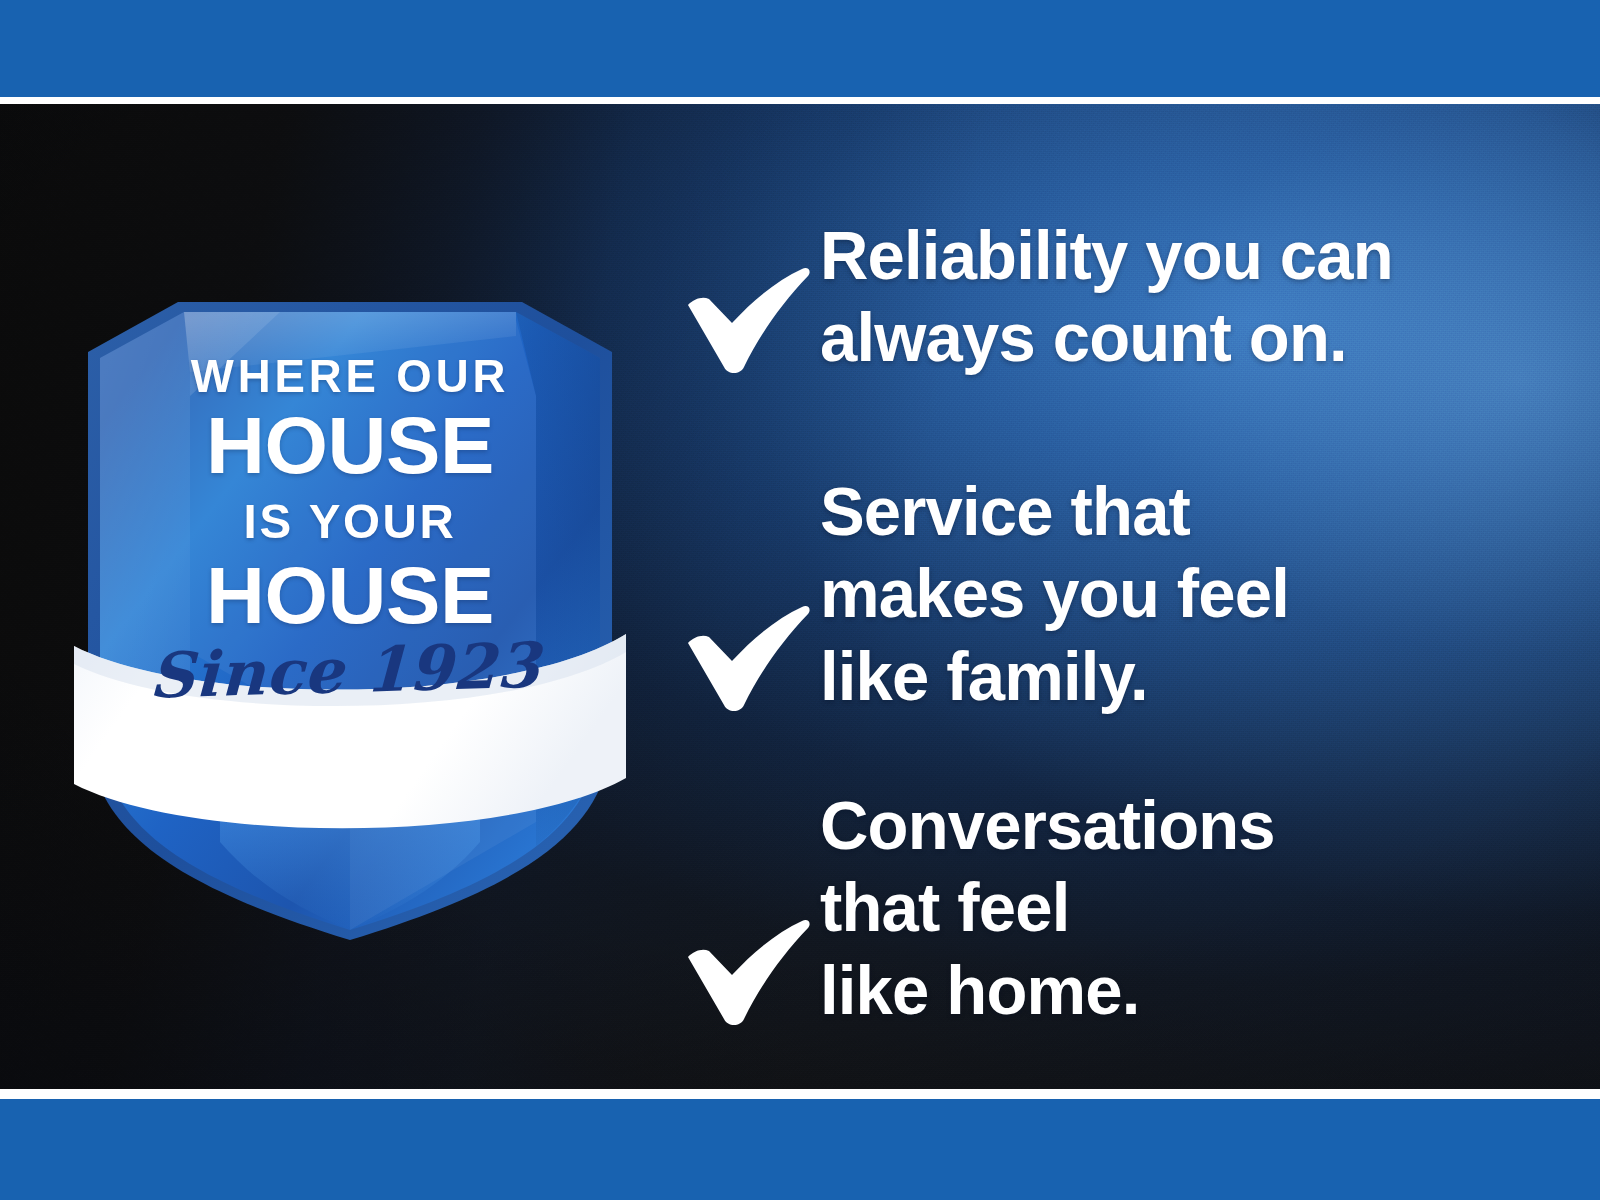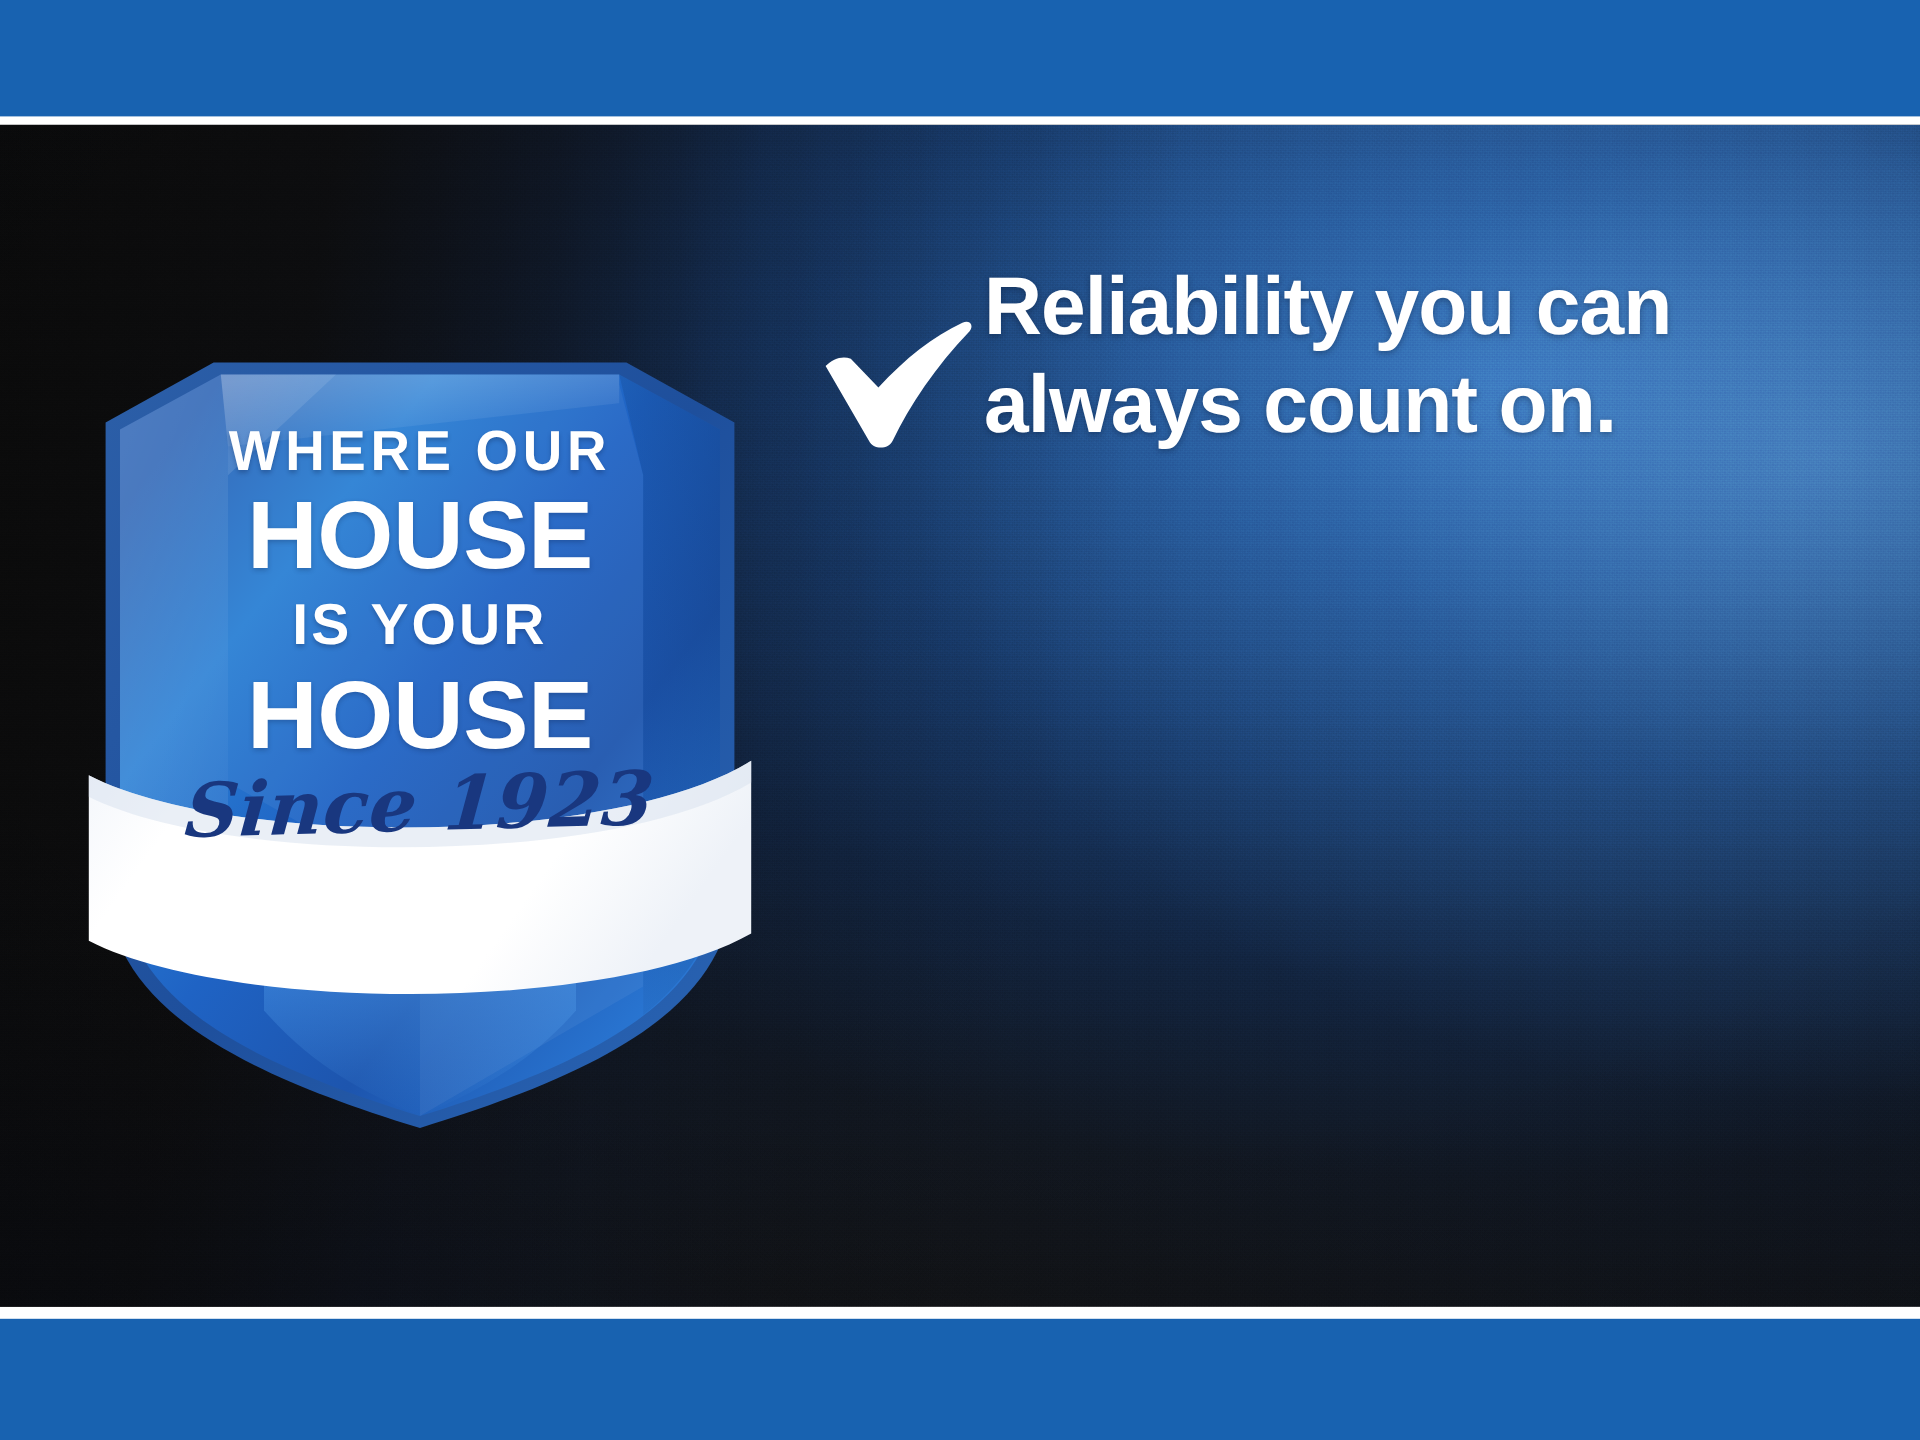--- a/index.html
+++ b/index.html
@@ -294,19 +294,47 @@
                    C138 17 142 22 138 27 C110 56 88 89 74 118
                    C70 126 58 126 54 118 Z" fill="#ffffff"></path>
         </svg>
       </span>
       <div class="item-copy">
         <span class="ln">Reliability you can</span>
         <span class="ln">always count on.</span>
       </div>
     </div>
 
-
+    <div class="list-item item-2">
+      <span class="check">
+        <svg viewBox="0 0 150 130" xmlns="http://www.w3.org/2000/svg" aria-hidden="true">
+          <path d="M18 56 C24 50 32 47 39 50 L62 74 C84 50 108 31 132 20
+                   C138 17 142 22 138 27 C110 56 88 89 74 118
+                   C70 126 58 126 54 118 Z" fill="#ffffff"></path>
+        </svg>
+      </span>
+      <div class="item-copy">
+        <span class="ln">Service that</span>
+        <span class="ln">makes you feel</span>
+        <span class="ln">like family.</span>
+      </div>
+    </div>
+
+    <div class="list-item item-3">
+      <span class="check">
+        <svg viewBox="0 0 150 130" xmlns="http://www.w3.org/2000/svg" aria-hidden="true">
+          <path d="M18 56 C24 50 32 47 39 50 L62 74 C84 50 108 31 132 20
+                   C138 17 142 22 138 27 C110 56 88 89 74 118
+                   C70 126 58 126 54 118 Z" fill="#ffffff"></path>
+        </svg>
+      </span>
+      <div class="item-copy">
+        <span class="ln">Conversations</span>
+        <span class="ln">that feel</span>
+        <span class="ln">like home.</span>
+      </div>
+    </div>
 
   </div>
 
   <div class="bar bar-bottom"></div>
 
 </div>
 
 </body></html>

